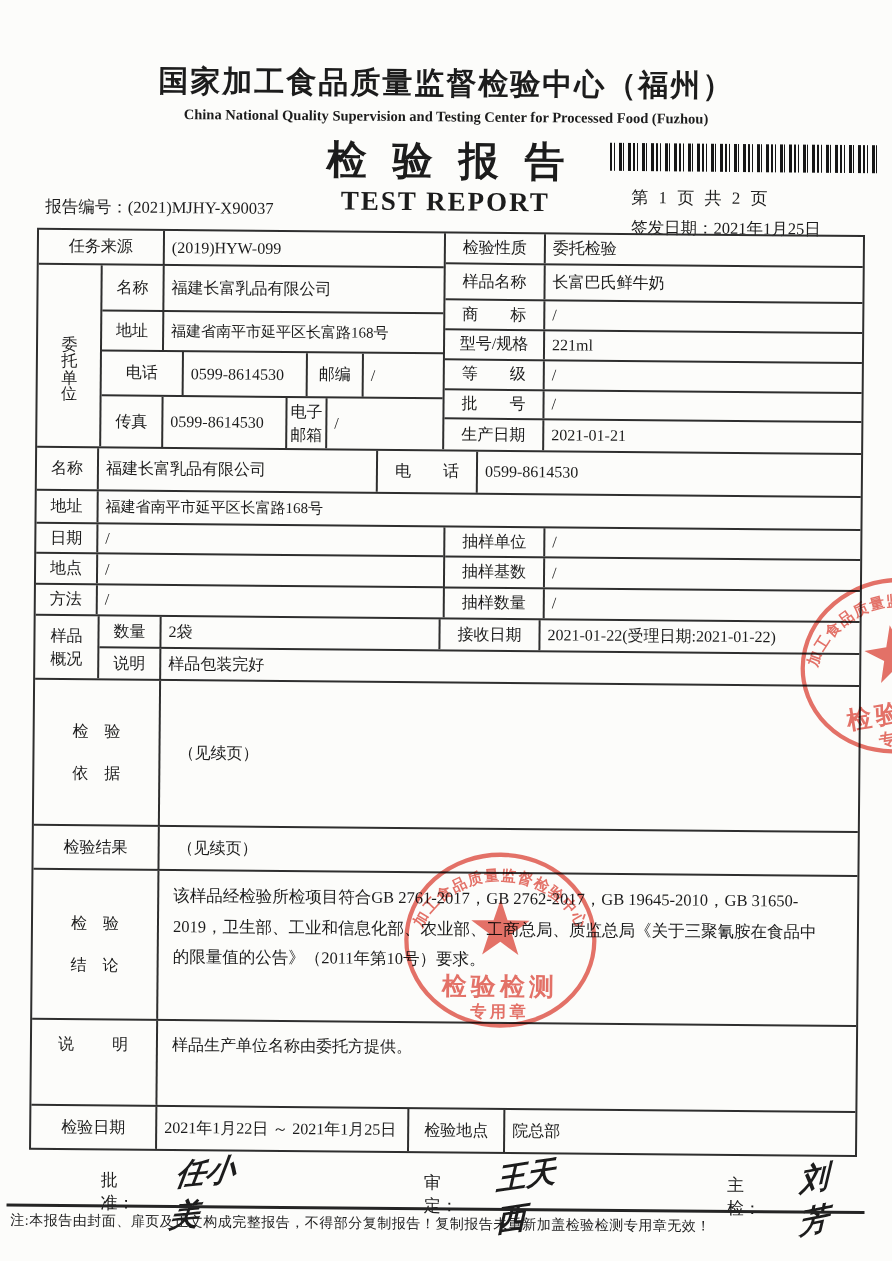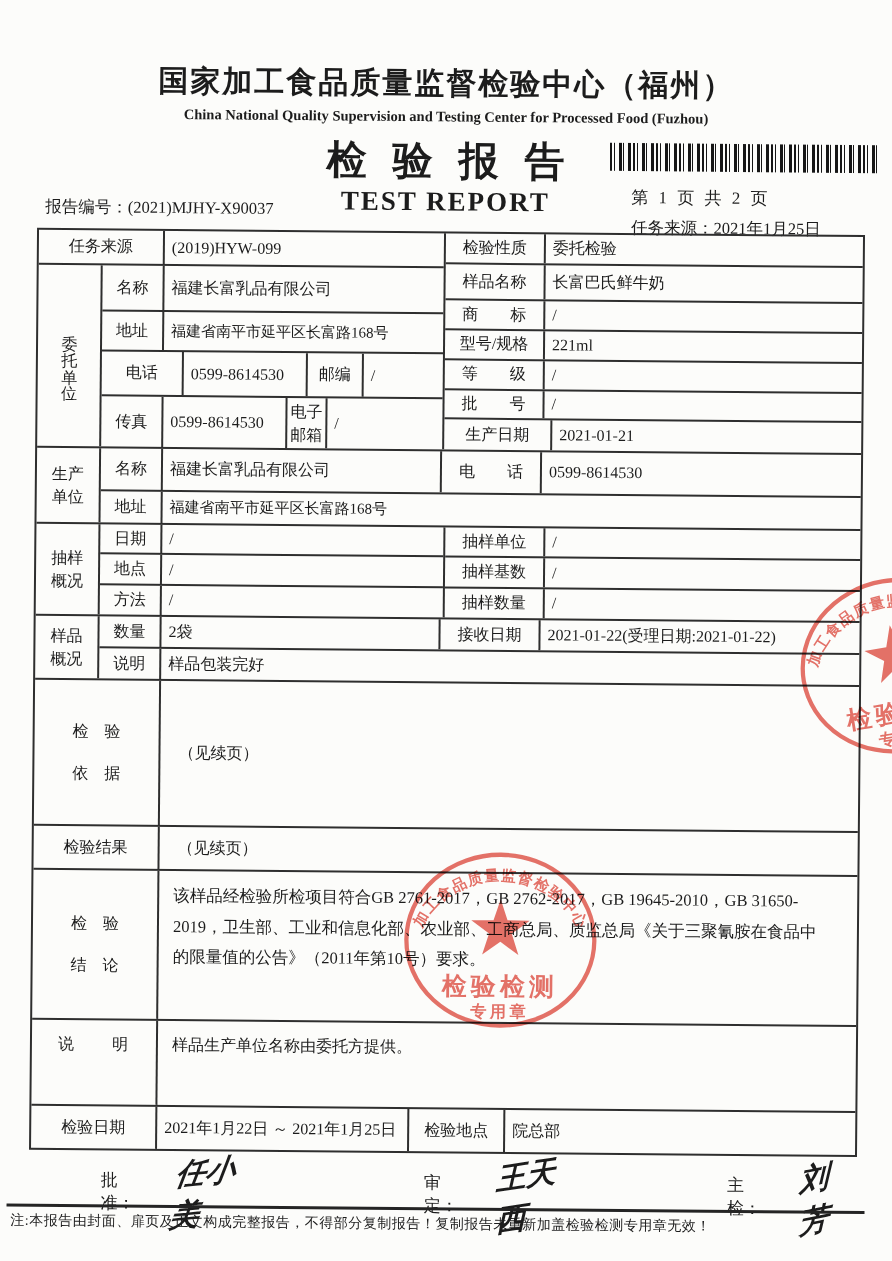--- a/index.html
+++ b/index.html
@@ -69,21 +69,21 @@
   <div class="paper">
 
     <div class="hdr">
       <div class="org-cn">国家加工食品质量监督检验中心（福州）</div>
       <div class="org-en">China National Quality Supervision and Testing Center for Processed Food (Fuzhou)</div>
       <div class="title-cn">检验报告</div>
       <div class="title-en">TEST REPORT</div>
     </div>
     <div class="barcode"></div>
     <div class="page-info">第 1 页  共 2 页</div>
-    <div class="issue-date"><span>任务来源：</span><span>2021年1月25日</span></div>
+    <div class="issue-date"><span>签发日期：</span><span>2021年1月25日</span></div>
     <div class="report-no"><span>报告编号：</span><span>(2021)MJHY-X90037</span></div>
 
     <div class="tbl">
 
       <div class="band" style="height:218px;">
         <div class="lstack col">
           <div class="row" style="height:37px;">
             <div class="c lab" style="width:126px;">任务来源</div>
             <div class="c val last" style="flex:1;">(2019)HYW-099</div>
           </div>
@@ -134,49 +134,43 @@
           </div>
           <div class="row" style="height:30px;">
             <div class="c lab" style="width:100px;">等　　级</div>
             <div class="c val last" style="flex:1;">/</div>
           </div>
           <div class="row" style="height:30px;">
             <div class="c lab" style="width:100px;">批　　号</div>
             <div class="c val last" style="flex:1;">/</div>
           </div>
           <div class="row" style="height:30px;">
-            <div class="c lab" style="width:108px;">生产日期</div>
+            <div class="c lab" style="width:100px;">生产日期</div>
             <div class="c val last" style="flex:1;">2021-01-21</div>
           </div>
         </div>
       </div>
 
       <div class="band" style="height:76px;">
-        <div class="c lab" style="width:64px;">
-            <span class="wrap2">生产单位</span>
-          </div>
         <div class="col" style="flex:1;">
           <div class="row" style="height:44px;">
             <div class="c lab" style="width:62px;">名称</div>
             <div class="c val" style="width:279px;">福建长富乳品有限公司</div>
             <div class="c lab" style="width:100px;">电　　话</div>
             <div class="c val last" style="flex:1;">0599-8614530</div>
           </div>
           <div class="row" style="height:32px;">
             <div class="c lab" style="width:62px;">地址</div>
             <div class="c val last" style="flex:1; font-size:15px;">福建省南平市延平区长富路168号</div>
           </div>
         </div>
       </div>
 
       <div class="band" style="height:92px;">
         <div class="lstack" style="display:flex;">
-          <div class="c lab" style="width:64px;">
-              <span class="wrap2">抽样概况</span>
-            </div>
           <div class="col" style="flex:1;">
             <div class="row" style="height:31px;">
               <div class="c lab" style="width:62px;">日期</div>
               <div class="c val last" style="flex:1;">/</div>
             </div>
             <div class="row" style="height:31px;">
               <div class="c lab" style="width:62px;">地点</div>
               <div class="c val last" style="flex:1;">/</div>
             </div>
             <div class="row" style="height:30px;">

